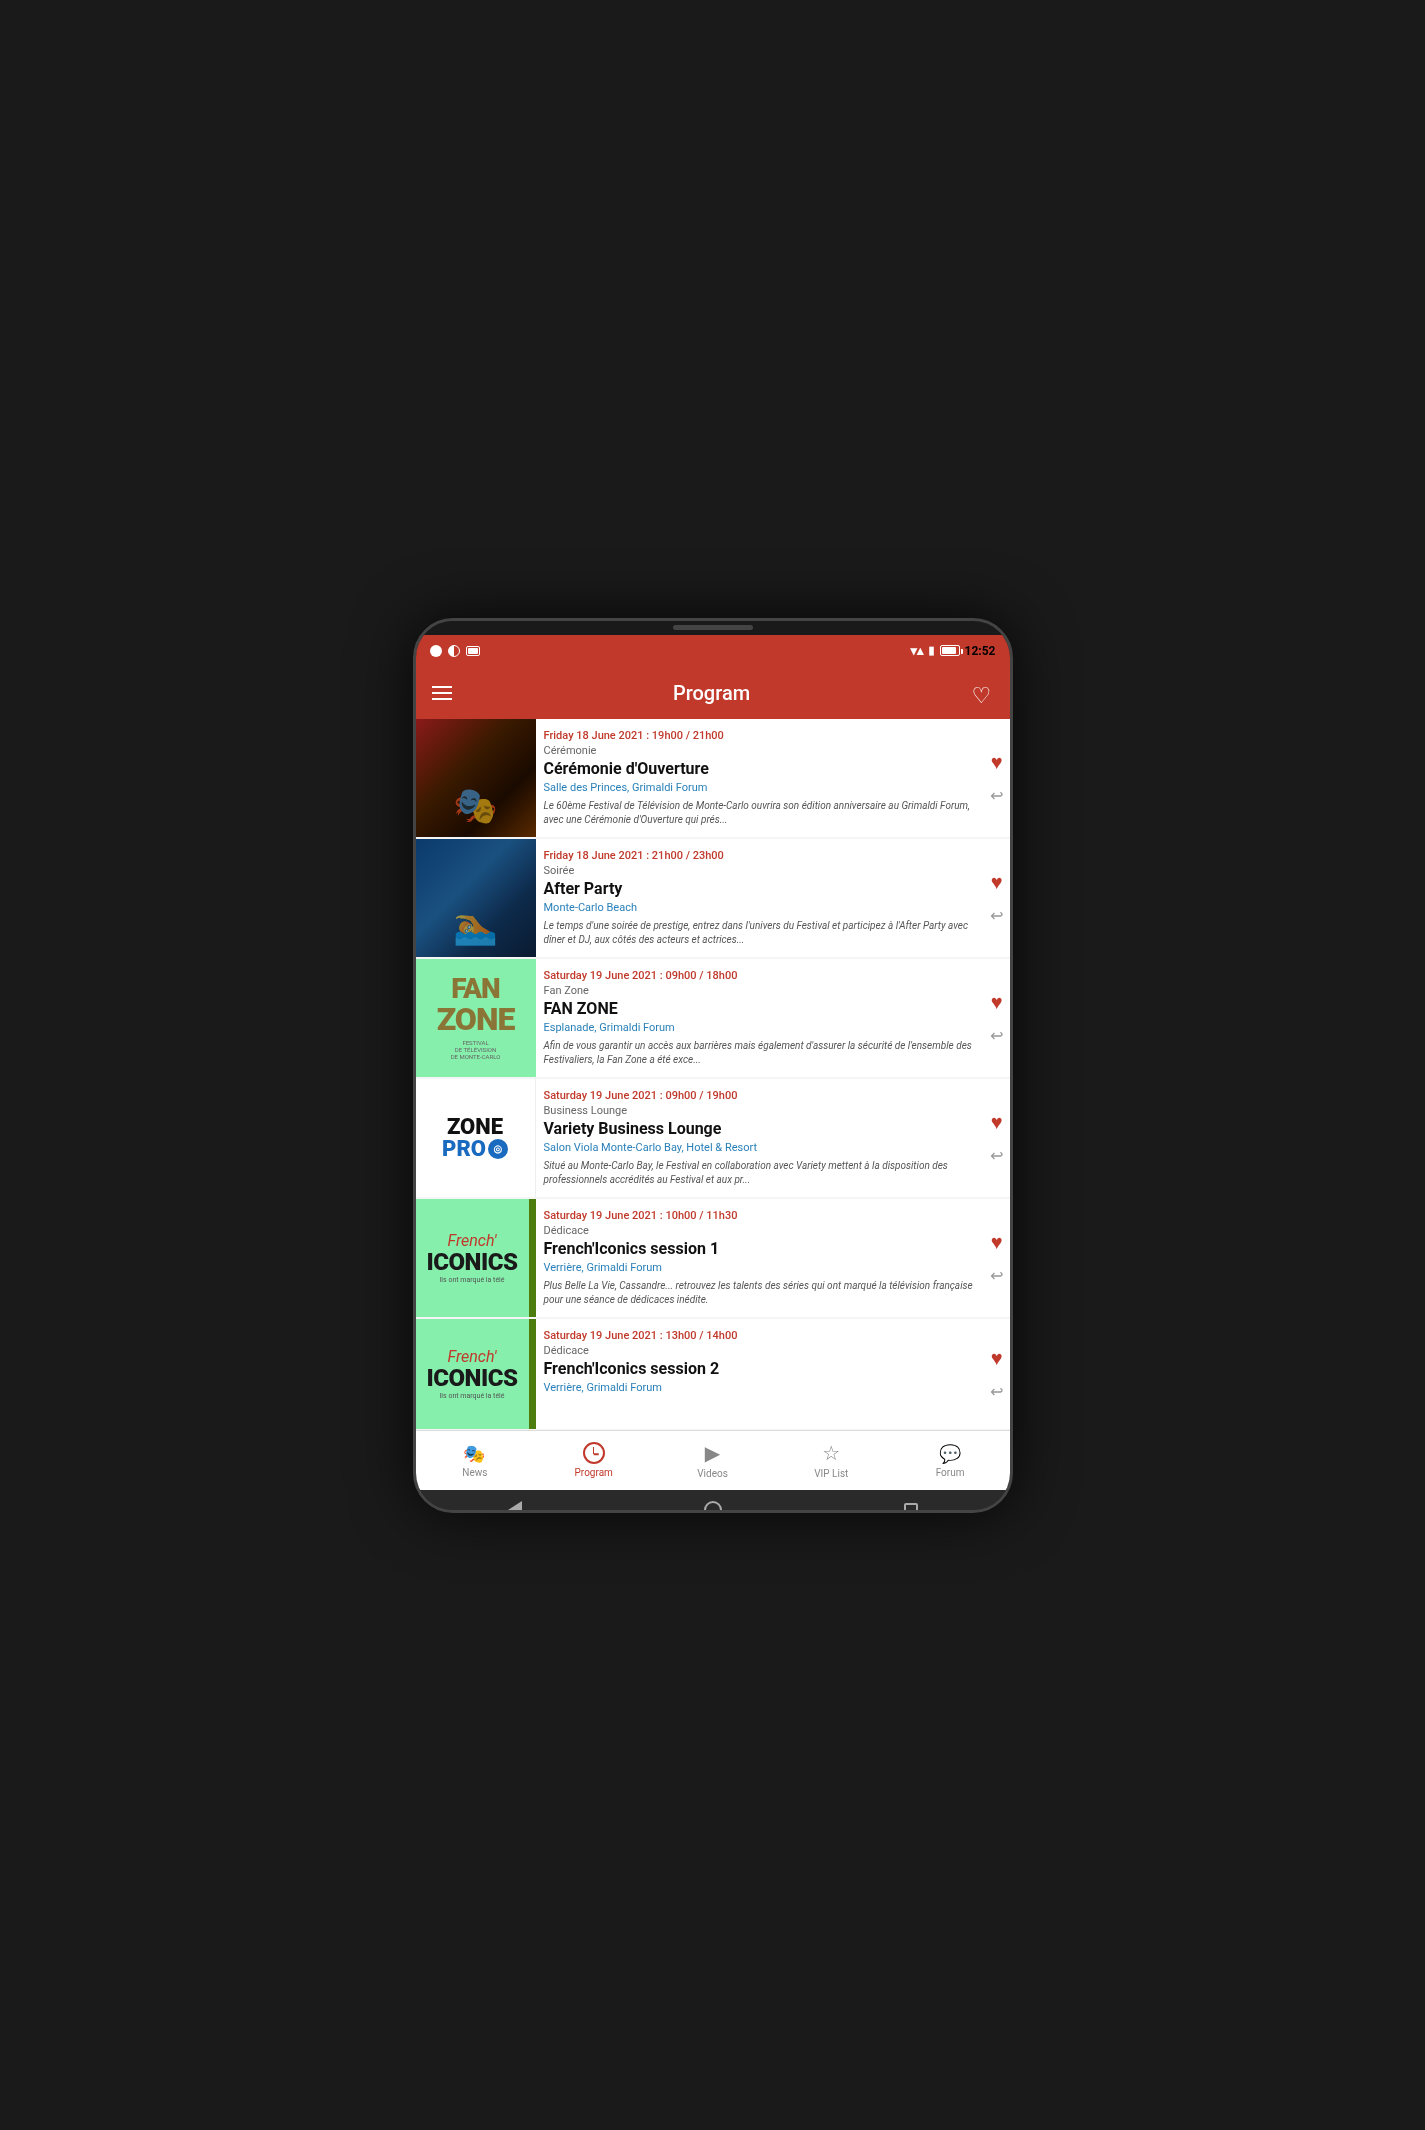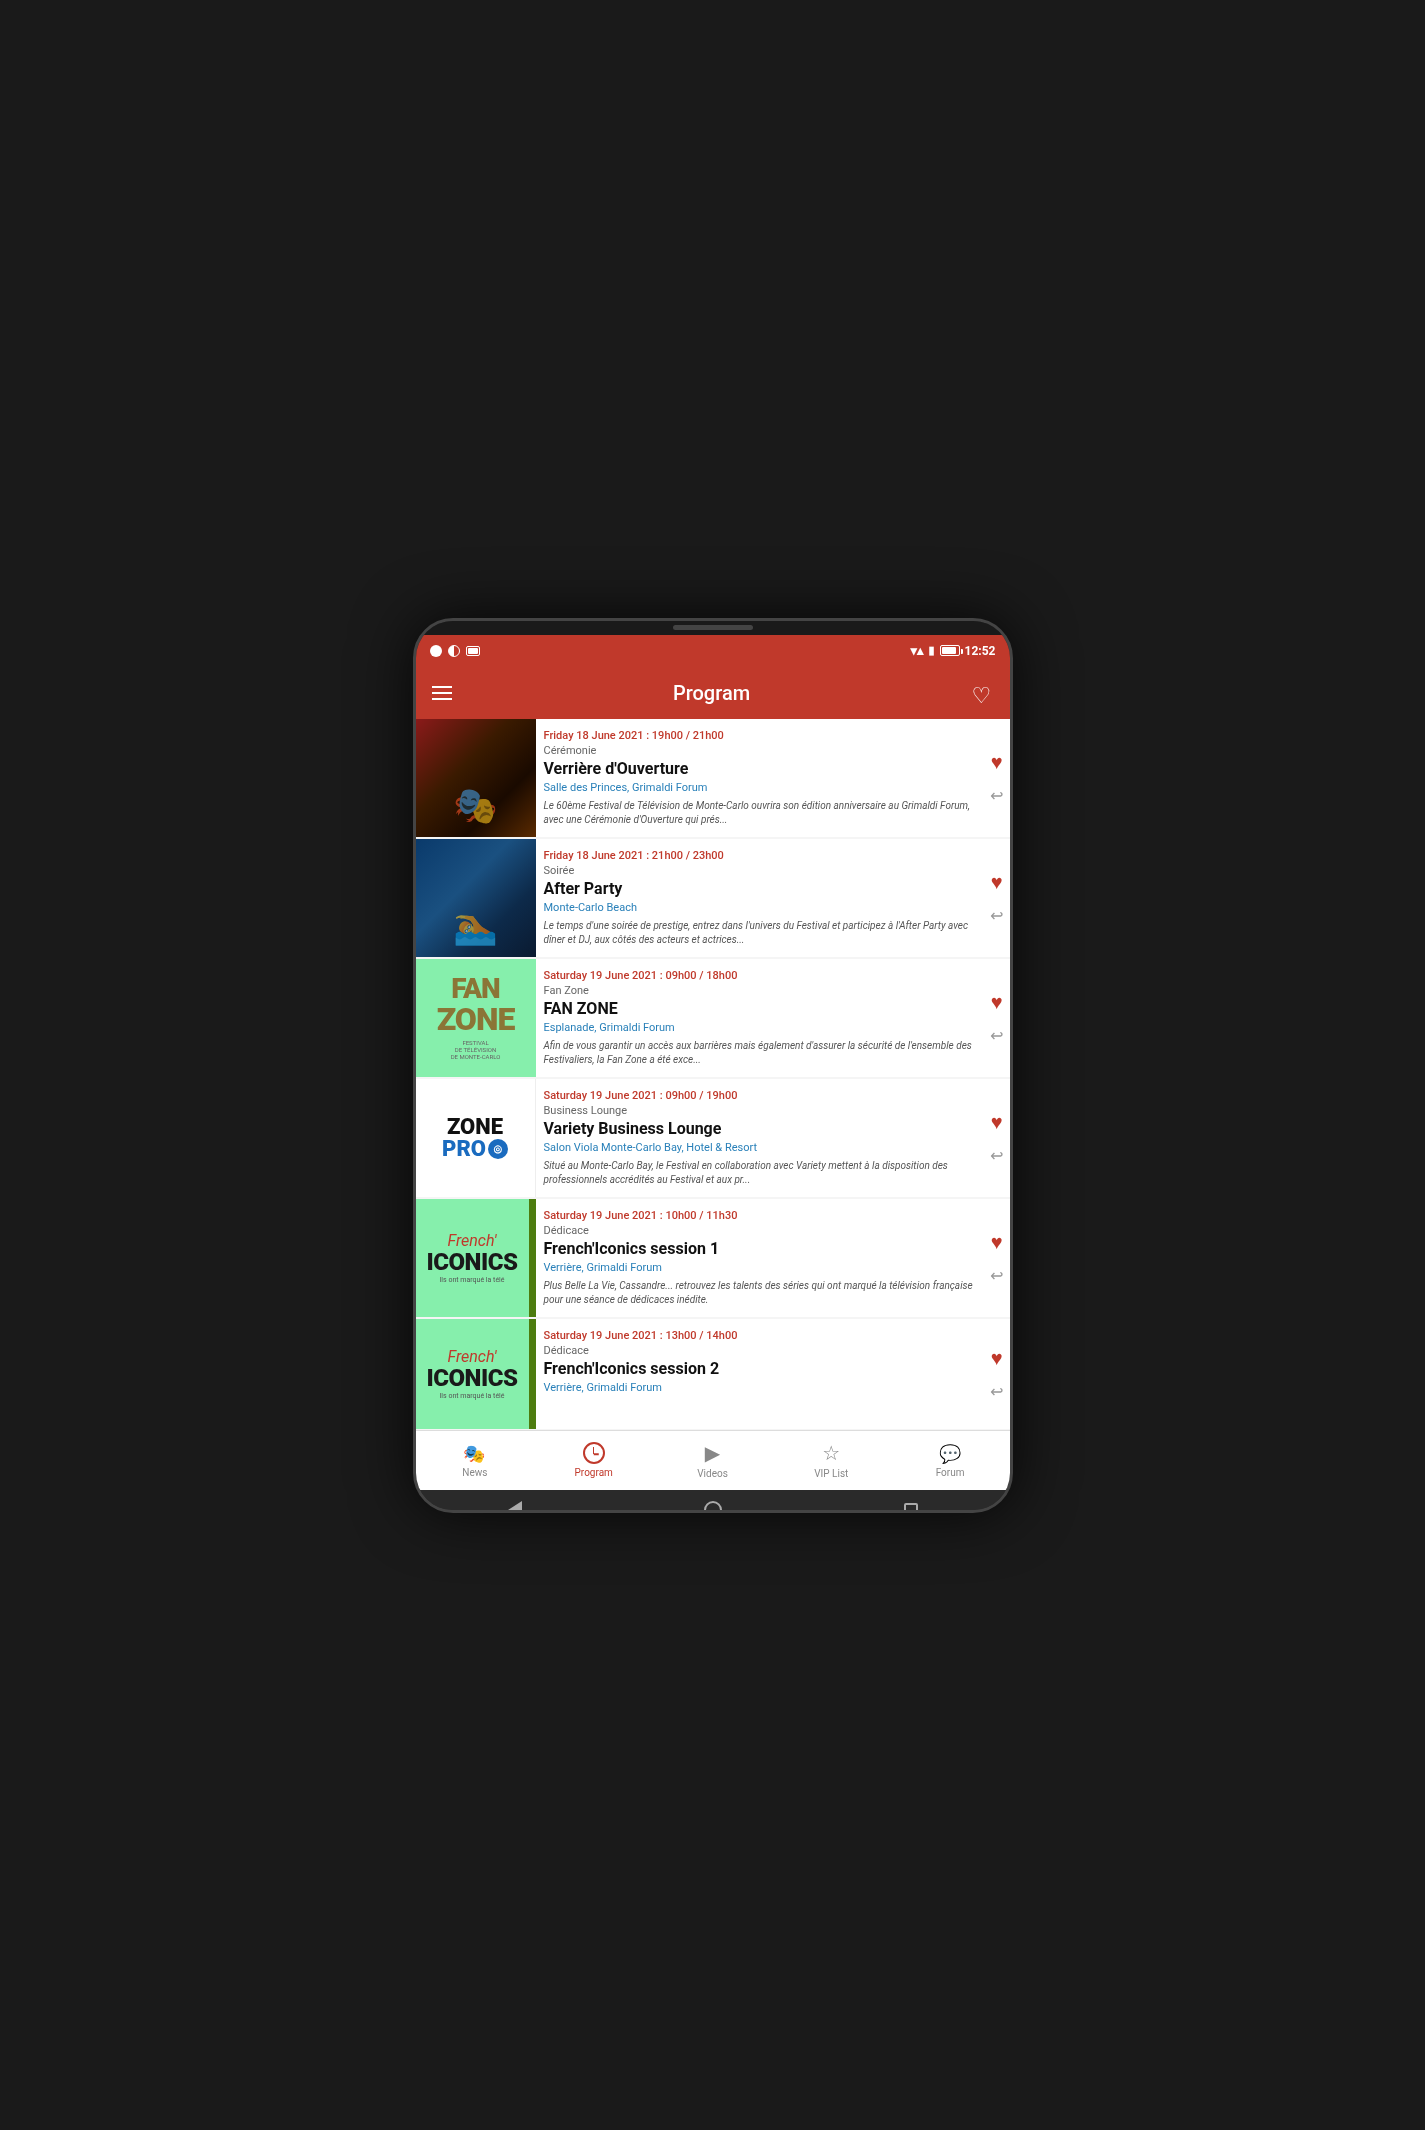--- a/index.html
+++ b/index.html
@@ -429,21 +429,21 @@
     </div>
     <div class="status-right">
 
       <span style="font-size:13px; color:white;">▾▴</span>
 
       <span style="font-size:11px; color:white;">▮</span>
 
       <div class="battery-icon">
         <div class="battery-fill"></div>
       </div>
-      <span style="color:#ffffff;font-size:12px;font-weight:bold;">12:52</span>
+      <span style="color:#000000;font-size:12px;font-weight:bold;">12:52</span>
     </div>
   </div>
 
   <div class="top-bar">
     <div class="hamburger-icon">
       <span></span>
       <span></span>
       <span></span>
     </div>
     <span class="top-title">Program</span>
@@ -452,21 +452,21 @@
 
   <div class="content-area">
 
     <div class="event-card">
       <div class="event-thumb">
         <div class="thumb-ceremony"></div>
       </div>
       <div class="event-info">
         <div class="event-date">Friday 18 June 2021 : 19h00 / 21h00</div>
         <div class="event-category">Cérémonie</div>
-        <div class="event-title">Verrière d'Ouverture</div>
+        <div class="event-title">Cérémonie d'Ouverture</div>
         <div class="event-location">Salle des Princes, Grimaldi Forum</div>
         <div class="event-desc">Le 60ème Festival de Télévision de Monte-Carlo ouvrira son édition anniversaire au Grimaldi Forum, avec une Cérémonie d'Ouverture qui prés...</div>
       </div>
       <div class="event-actions">
         <span class="action-heart">♥</span>
         <span class="action-share" style="font-size:16px; transform:scaleX(-1); display:inline-block;">↪</span>
       </div>
     </div>
 
     <div class="event-card">

